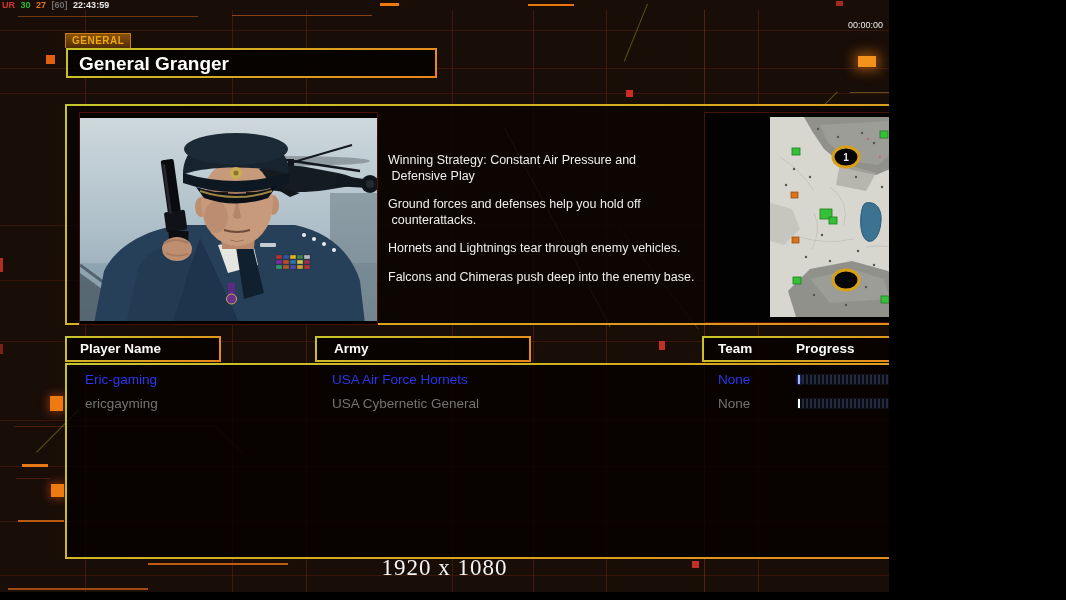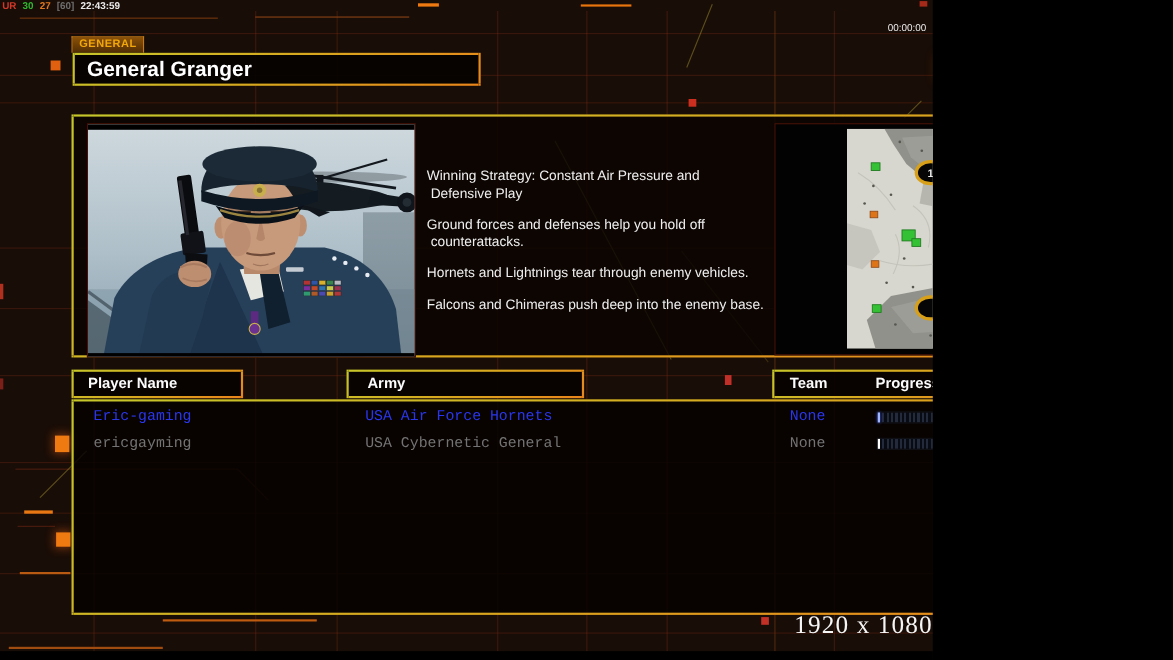--- a/index.html
+++ b/index.html
@@ -1,17 +1,17 @@
 <!DOCTYPE html>
 <html><head>
 <meta charset="utf-8">
 <style>
   html,body{margin:0;padding:0;background:#000;}
   .stage{position:relative;width:848px;height:600px;overflow:hidden;
-         background:#190d07;font-family:"Liberation Sans",sans-serif;}
+         background:#190d07;font-family:"Liberation Sans",sans-serif;padding-left:41px;}
   
   .v{position:absolute;top:10px;bottom:8px;width:1px;background:rgba(150,52,22,.30);}
   .h{position:absolute;left:0;right:0;height:1px;background:rgba(150,52,22,.26);}
   .t{position:absolute;height:1px;}
   .dg{position:absolute;height:1px;transform-origin:0 0;background:rgba(175,160,50,.45);}
   .sq{position:absolute;}
   .seg{position:absolute;}
   
   .hud-debug{position:absolute;left:2px;top:0;font-size:9px;font-weight:bold;letter-spacing:0;}
   .hud-debug span{margin-right:3px;}
@@ -33,34 +33,34 @@
   .map-outer{position:absolute;left:704px;top:112px;width:287px;height:211px;background:#020202;
              border:1px solid #471207;box-sizing:border-box;}
   .map-outer svg{position:absolute;left:65px;top:4px;}
   
   .hdr{height:26px;font-size:13.5px;font-weight:bold;color:#fbfbfb;background:rgba(6,2,0,.92);}
   .hdr span{position:absolute;line-height:22px;text-align:center;}
   .hdr-pname{left:65px;top:336px;width:156px;}
   .hdr-army{left:315px;top:336px;width:216px;}
   .hdr-team{left:702px;top:336px;width:211px;}
   
-  .list-box{left:65px;top:363px;width:946px;height:196px;background:rgba(6,2,0,.85);font-family:Liberation Mono, monospace;}
+  .list-box{left:65px;top:363px;width:946px;height:196px;background:rgba(6,2,0,.85);}
   .lrow{position:absolute;left:0;width:942px;height:24px;}
   .lrow .cell{position:absolute;font-size:13.5px;line-height:24px;}
   .cell.name{left:18px;}
   .cell.army{left:265px;}
   .cell.team{left:651px;width:60px;text-align:left;}
   .cb{color:#2a36ee}.cw{color:#737373}
   .pbar{position:absolute;left:730px;top:6px;width:191px;height:11px;
         background:repeating-linear-gradient(90deg,#232a3c 0 2px,#090b12 2px 4px);
         border:1px solid #101218;box-sizing:border-box;}
   .pbar::before{content:"";position:absolute;left:0;top:0;width:2px;height:100%;}
   .r0 .pbar::before{background:#9fb4ff;box-shadow:0 0 3px #5060ff;}
   .r1 .pbar::before{background:#ffffff;}
-  .res-label{position:absolute;left:0;right:0;top:555px;text-align:right;
+  .res-label{position:absolute;left:0;right:0;top:555px;text-align:center;
              font-family:"Liberation Serif",serif;font-size:23px;letter-spacing:1px;color:#f5f5f5;}
   .bottom-strip{position:absolute;left:0;top:592px;width:1066px;height:8px;background:#000;}
 </style>
 </head>
 <body>
 
 <div class="stage">
 
   <div>
     <div class="v" style="left:85px"></div>

